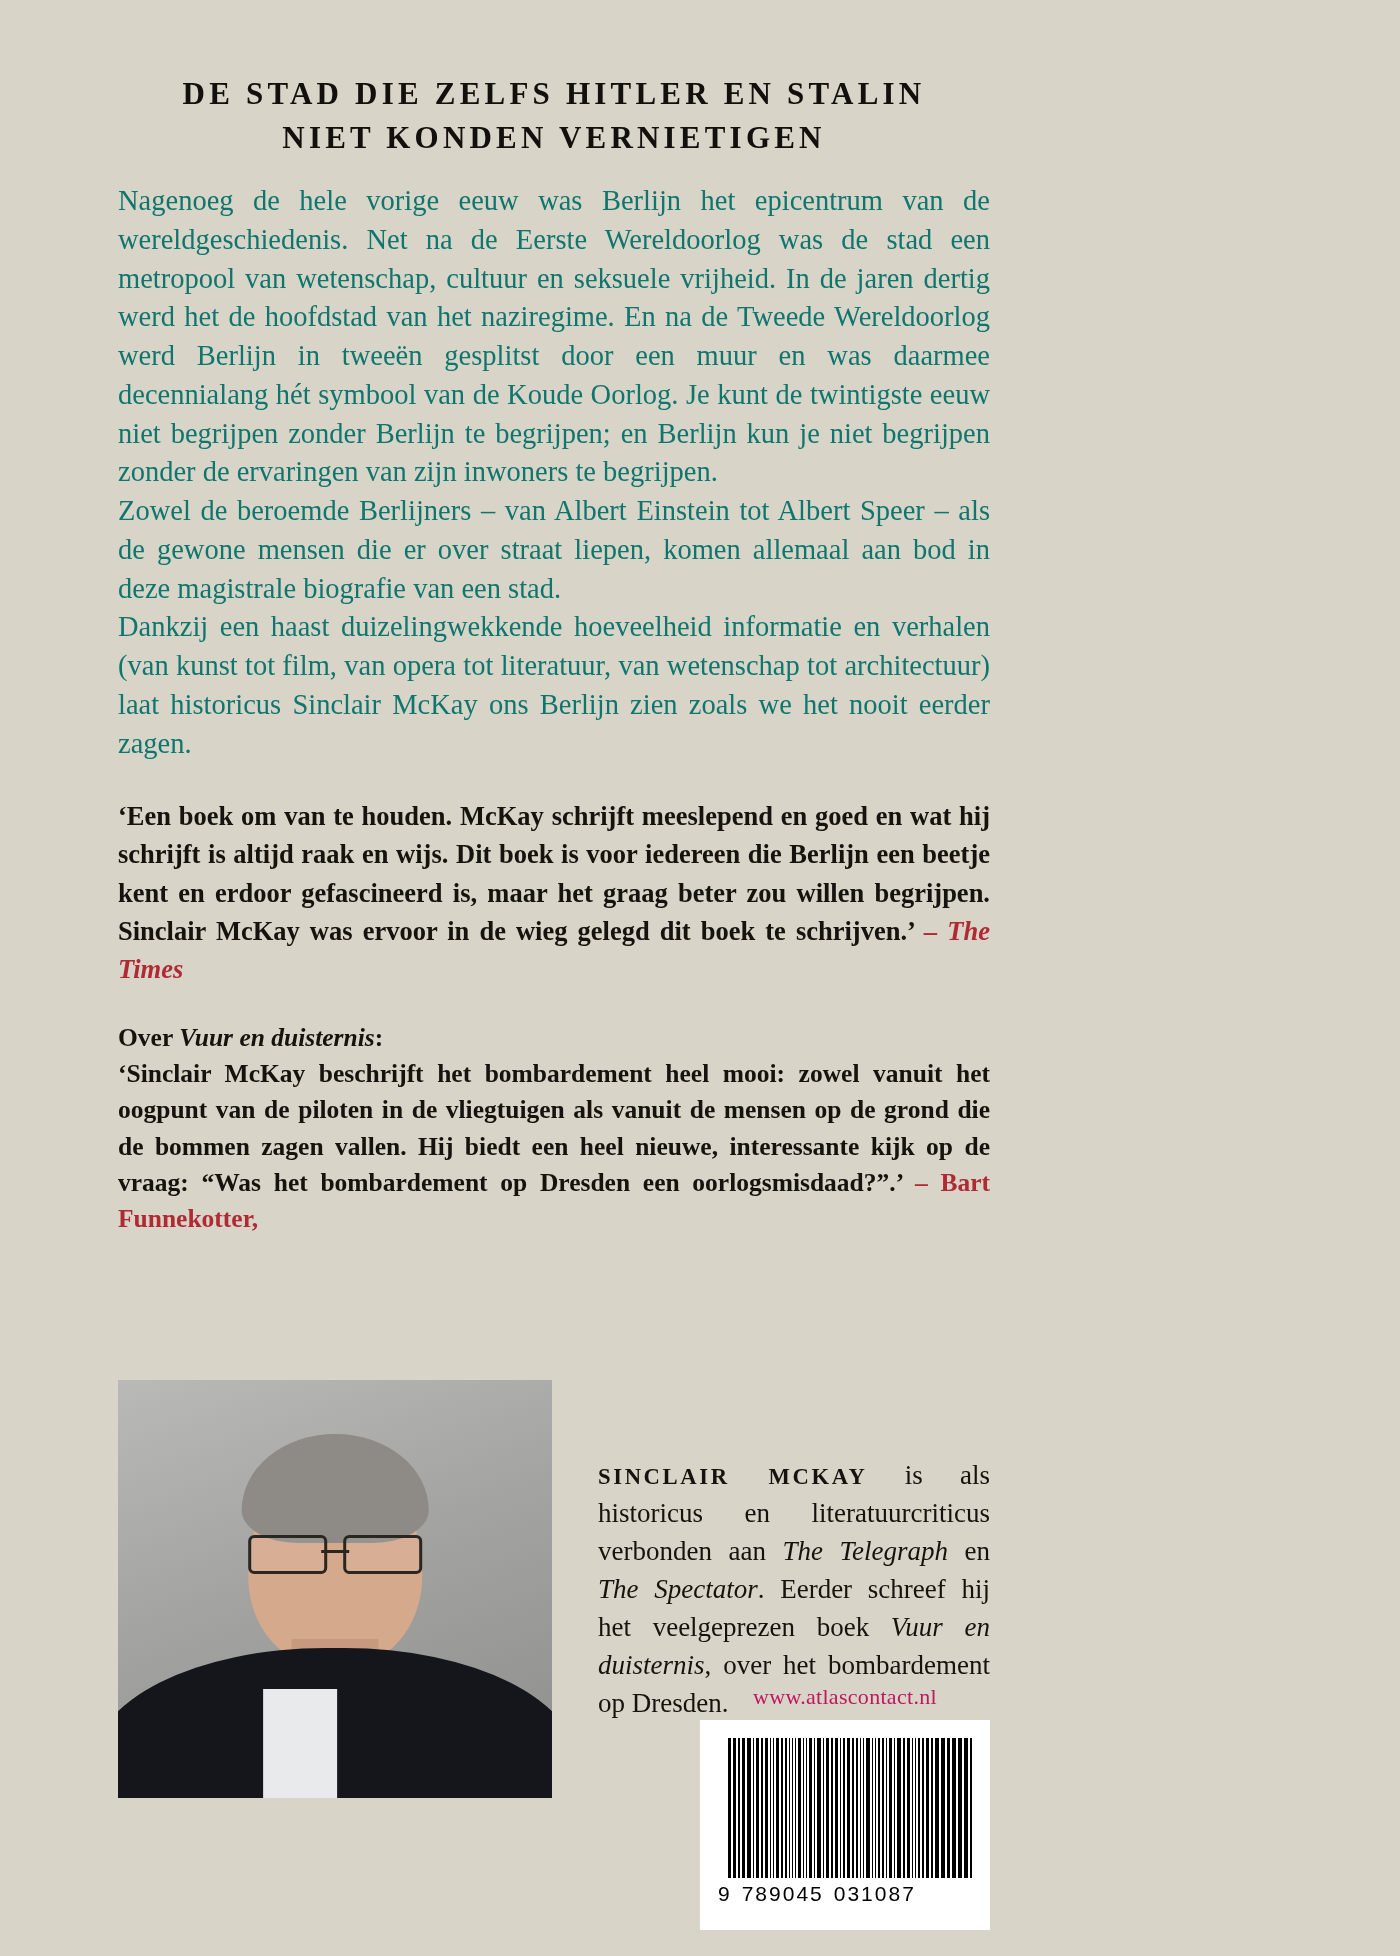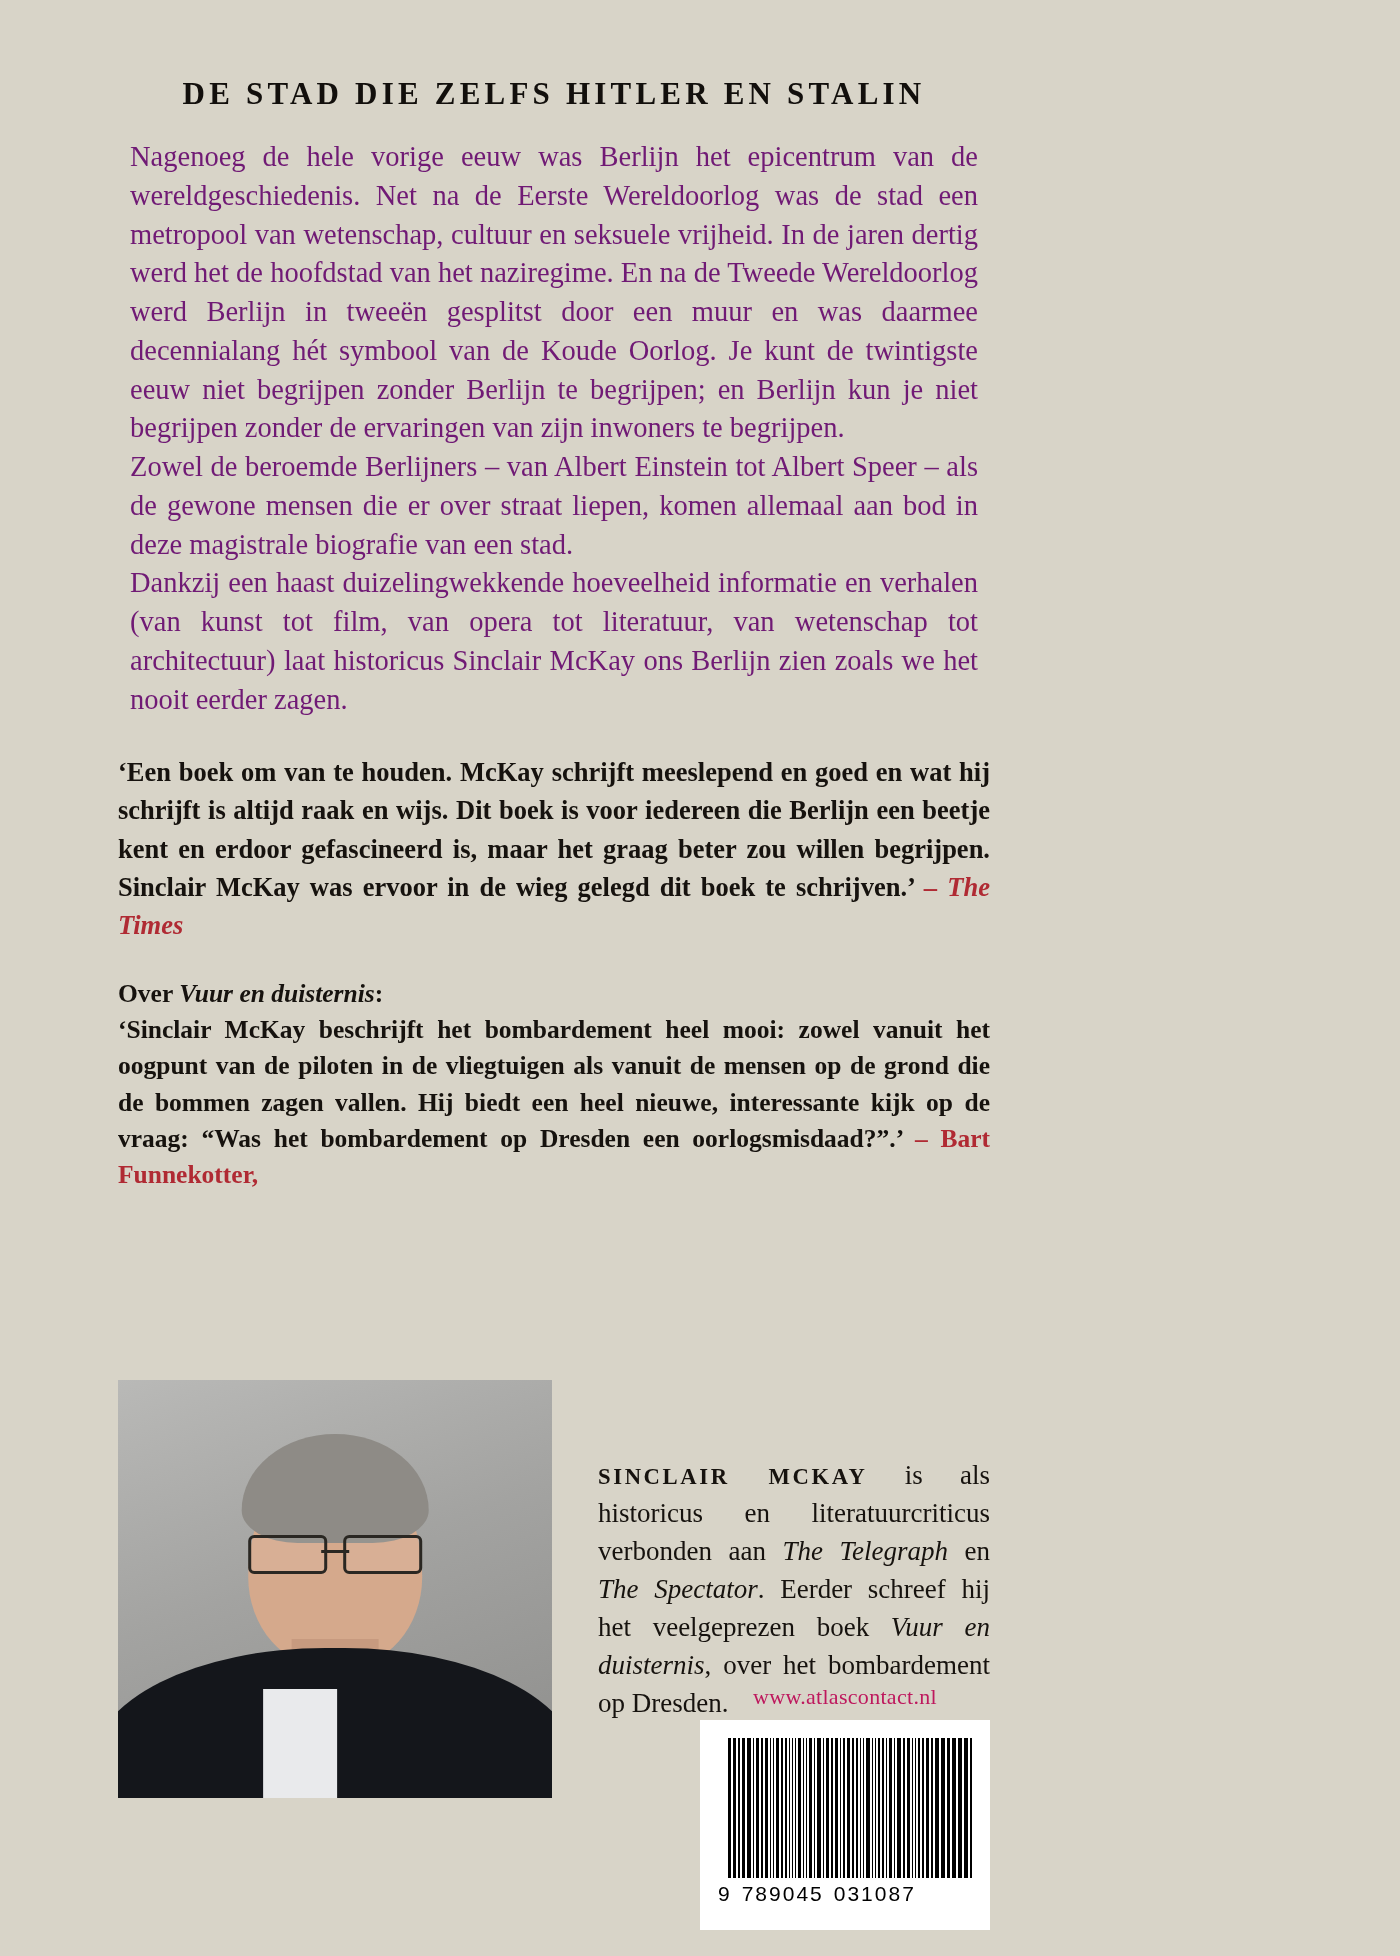--- a/index.html
+++ b/index.html
@@ -34,22 +34,22 @@
   }
   .headline .line {
     display: block;
   }
 
   
   .blurb {
     font-size: 28.5px;
     line-height: 1.36;
     text-align: justify;
-    color: #701a75;
-    margin: 12px;
+    color: #0f766e;
+    margin: 0;
   }
   .blurb p {
     margin: 0;
     text-indent: 0;
   }
 
   
   .quote-block {
     margin-top: 34px;
     font-weight: bold;
@@ -241,20 +241,21 @@
     padding-left: 2px;
   }
 </style>
 </head>
 <body>
 
 <div class="page">
 
   <h1 class="headline">
     <span class="line">DE STAD DIE ZELFS HITLER EN STALIN</span>
+    <span class="line">NIET KONDEN VERNIETIGEN</span>
   </h1>
 
   <div class="blurb">
     <p>Nagenoeg de hele vorige eeuw was Berlijn het epicentrum van de wereldgeschiedenis. Net na de Eerste Wereldoorlog was de stad een metropool van wetenschap, cultuur en seksuele vrijheid. In de jaren dertig werd het de hoofdstad van het naziregime. En na de Tweede Wereldoorlog werd Berlijn in tweeën gesplitst door een muur en was daarmee decennialang hét symbool van de Koude Oorlog. Je kunt de twintigste eeuw niet begrijpen zonder Berlijn te begrijpen; en Berlijn kun je niet begrijpen zonder de ervaringen van zijn inwoners te begrijpen.</p>
     <p>Zowel de beroemde Berlijners – van Albert Einstein tot Albert Speer – als de gewone mensen die er over straat liepen, komen allemaal aan bod in deze magistrale biografie van een stad.</p>
     <p>Dankzij een haast duizelingwekkende hoeveelheid informatie en verhalen (van kunst tot film, van opera tot literatuur, van wetenschap tot architectuur) laat historicus Sinclair McKay ons Berlijn zien zoals we het nooit eerder zagen.</p>
   </div>
 
   <div class="quote-block">
     <span>‘Een boek om van te houden. McKay schrijft meeslepend en goed en wat hij schrijft is altijd raak en wijs. Dit boek is voor iedereen die Berlijn een beetje kent en erdoor gefascineerd is, maar het graag beter zou willen begrijpen. Sinclair McKay was ervoor in de wieg gelegd dit boek te schrijven.’</span>

